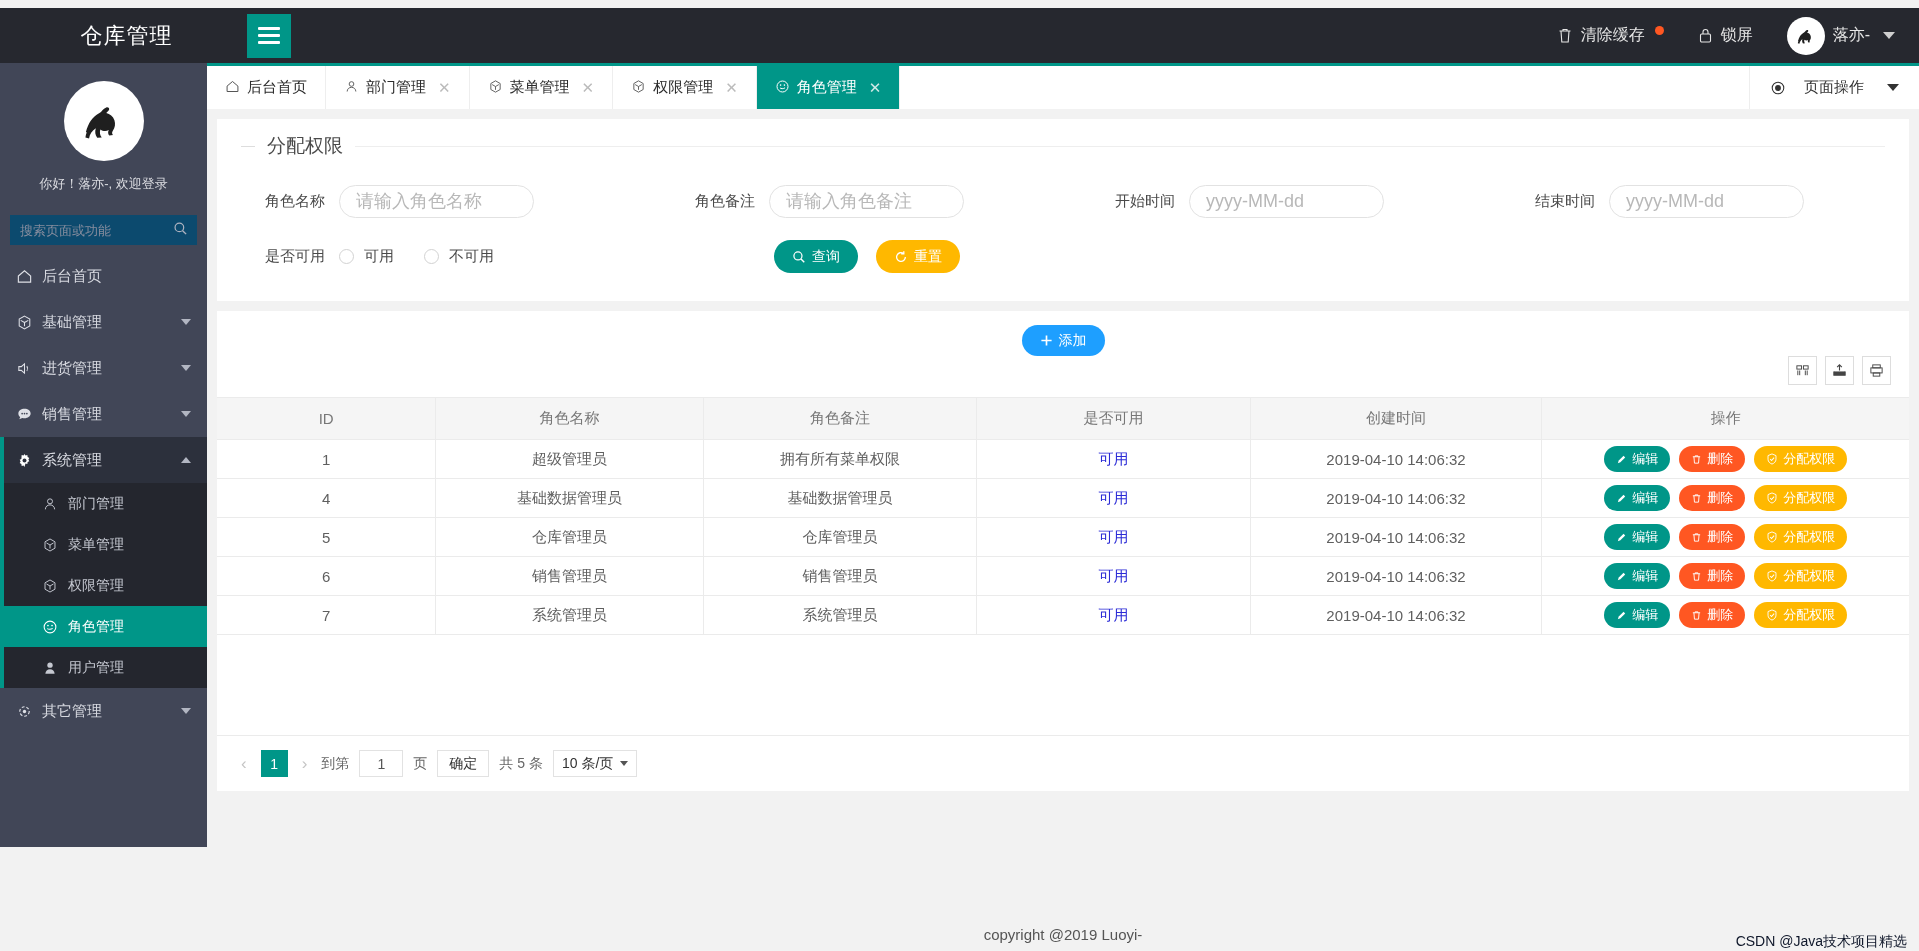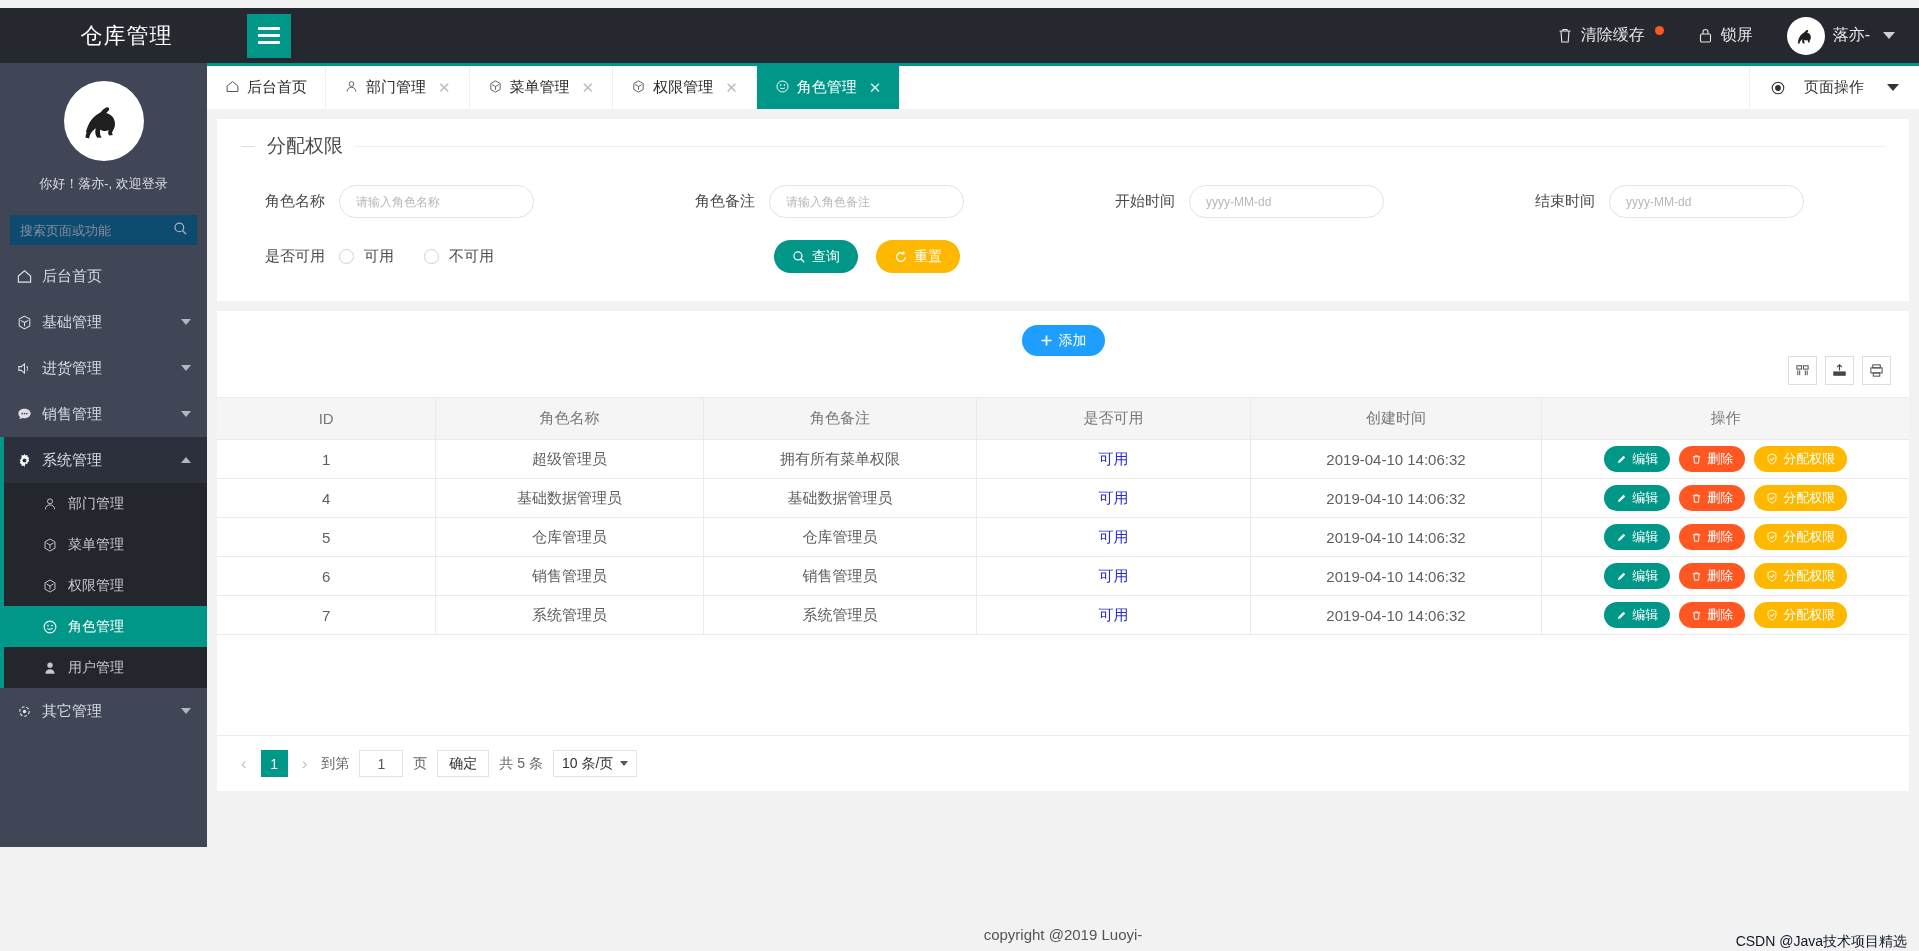--- a/index.html
+++ b/index.html
@@ -135,21 +135,21 @@
   .fieldset-legend .bar-r { flex: 1; height: 1px; background: #eee; }
 
   .form-row { display: flex; align-items: center; margin-bottom: 22px; }
   .form-group { display: flex; align-items: center; }
   .form-label {
     font-size: 15px; color: #4a4a4a; width: 84px; text-align: right; margin-right: 14px;
     white-space: nowrap;
   }
   .form-input {
     height: 33px; border: 1px solid #e2e2e2; border-radius: 17px;
-    padding: 0 16px; font-size: 12px; color: #701a75; outline: none;
+    padding: 0 16px; font-size: 18px; color: #701a75; outline: none;
     font-family: inherit; background: #fff;
   }
   .form-input::placeholder { color: #b8b8b8; }
   .w-195 { width: 195px; }
 
   .radio-wrap { display: flex; align-items: center; gap: 10px; margin-right: 30px; cursor: pointer; }
   .radio-circle {
     width: 15px; height: 15px; border: 1px solid #d2d2d2; border-radius: 50%; background: #fff;
   }
   .radio-label { font-size: 15px; color: #4a4a4a; }

